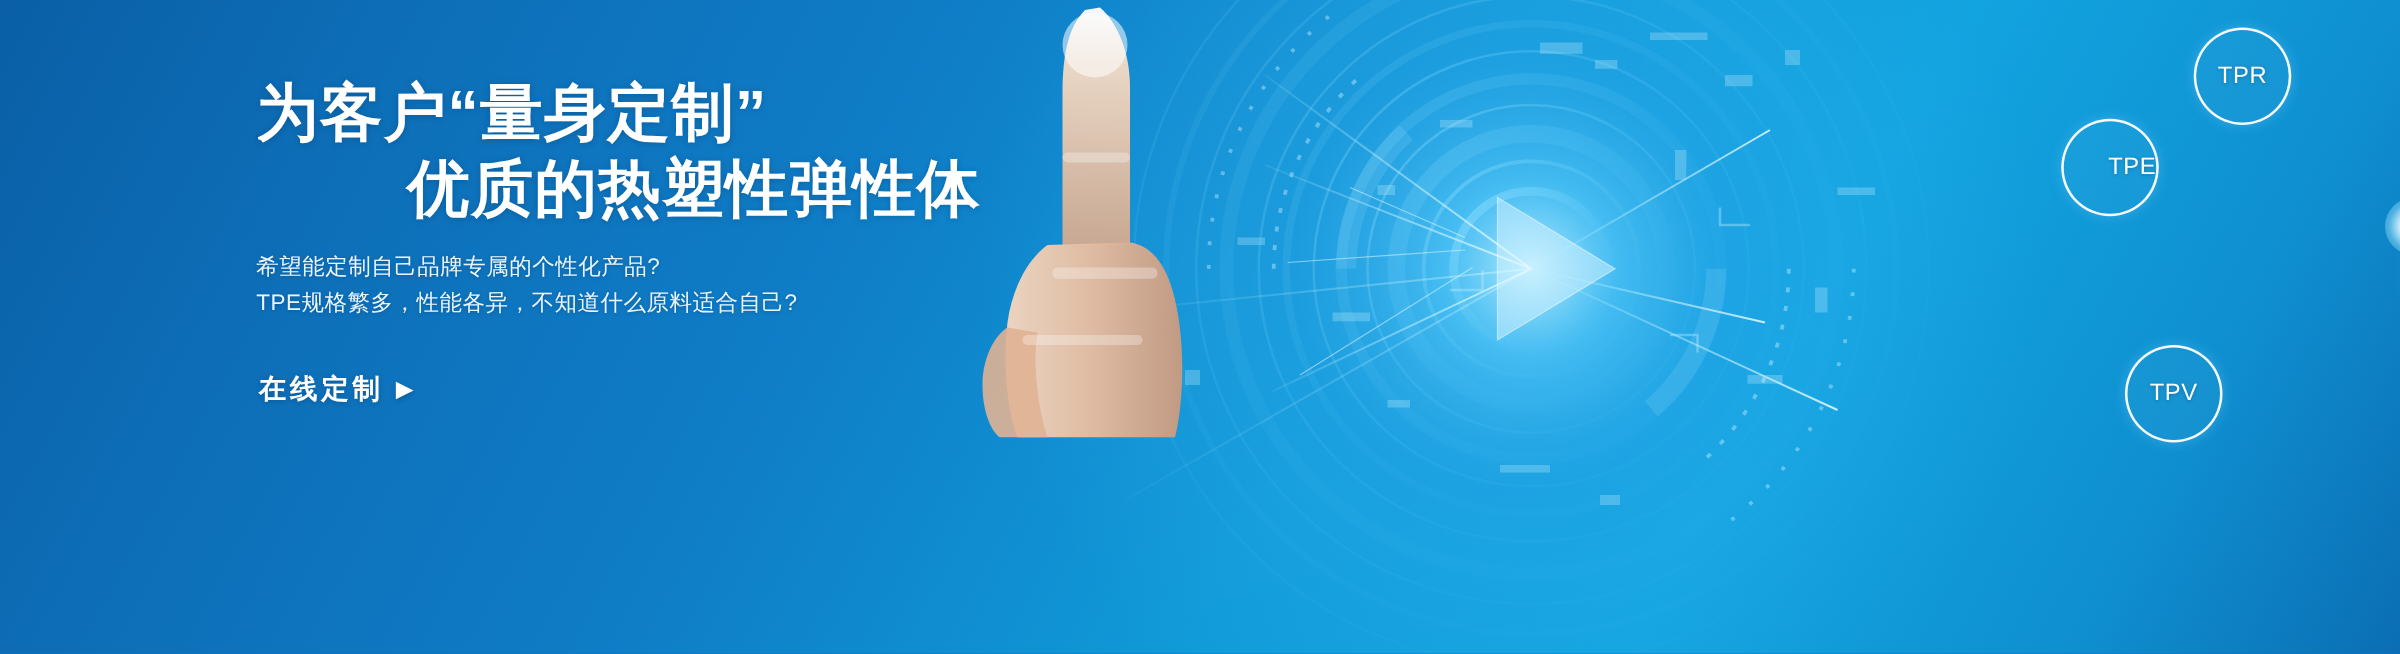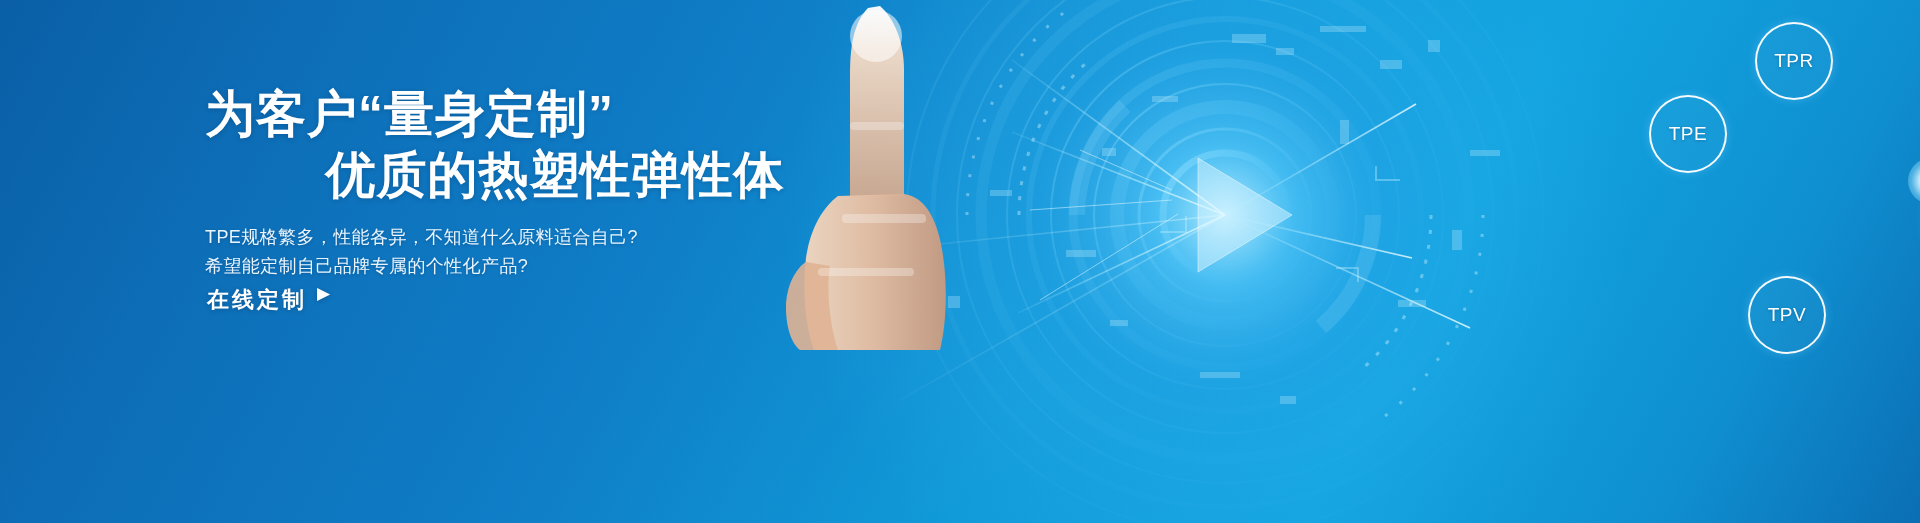--- a/index.html
+++ b/index.html
@@ -13,31 +13,31 @@
     background:
       radial-gradient(circle at 1210px 215px, rgba(120,215,255,.55) 0%, rgba(60,180,245,.28) 14%, rgba(30,140,220,0) 34%),
       linear-gradient(118deg,#0a5fa6 0%,#0d6fb8 16%,#0f7cc6 34%,#109ad8 56%,#12a4e0 72%,#0f8fd0 88%,#0b6eb4 100%);
   }
   
   .copy{position:absolute;left:205px;top:60px;width:700px;}
   .headline{
     color:#ffffff;font-size:50px;line-height:1.22;font-weight:700;
     letter-spacing:1px;text-shadow:0 1px 5px rgba(0,40,80,.28);
     white-space:nowrap;
-    margin-top:24px;
   }
   .headline .l2{display:block;text-align:center;}
   .sub{margin-top:17px;color:#eaf6ff;font-size:18px;line-height:1.62;letter-spacing:.4px;
        text-shadow:0 1px 3px rgba(0,40,80,.3);}
   .sub div{white-space:nowrap;}
   .cta{
-    display:inline-flex;align-items:flex-start;gap:10px;
+    margin-top:35px;display:inline-flex;align-items:center;gap:10px;
     color:#ffffff;font-size:22px;font-weight:700;letter-spacing:3px;
     text-shadow:0 1px 4px rgba(0,40,80,.35);cursor:pointer;
     padding:4px 2px;
+    font-family:Liberation Serif, serif;
   }
   .cta .arrow{font-size:17px;letter-spacing:0;line-height:1;}
   
   .art{position:absolute;left:780px;top:0;width:1140px;height:523px;}
   .art svg{position:absolute;left:0;top:0;}
   
   .core{
     position:absolute;left:1135px;top:130px;width:180px;height:180px;
     border-radius:50%;
     background:radial-gradient(circle,rgba(255,255,255,.95) 0%,rgba(150,230,255,.75) 18%,rgba(60,185,250,.35) 42%,rgba(40,160,235,0) 72%);
@@ -65,22 +65,22 @@
 <body>
 
 <div class="banner">
 
   <div class="copy">
     <div class="headline">
       <span>为客户“量身定制”</span>
       <span class="l2">优质的热塑性弹性体</span>
     </div>
     <div class="sub">
+      <div>希望能定制自己品牌专属的个性化产品?</div>
       <div>TPE规格繁多，性能各异，不知道什么原料适合自己?</div>
-      <div>希望能定制自己品牌专属的个性化产品?</div>
     </div>
     <div class="cta">
       <span>在线定制</span>
       <span class="arrow">▶</span>
     </div>
   </div>
 
   <div class="art">
 
     <svg width="1140" height="523" viewBox="0 0 1140 523">
@@ -207,21 +207,21 @@
         <rect x="62" y="214" width="84" height="9" rx="4"></rect>
         <rect x="38" y="268" width="96" height="8" rx="4"></rect>
       </g>
       <circle cx="96" cy="36" r="26" fill="#ffffff" opacity=".55"></circle>
     </svg>
 
     <div id="node-layer">
         <div class="node" style="left: 975px; top: 22px; width: 74px; height: 74px;">
           <span>TPR</span>
         </div>
-        <div class="node" style="left: 869px; top: 95px; width: 74px; height: 74px;">
+        <div class="node" style="left: 869px; top: 95px; width: 74px; height: 74px; justify-content: flex-end;">
           <span>TPE</span>
         </div>
-        <div class="node" style="left: 968px; top: 276px; width: 74px; height: 74px; text-align: right;">
+        <div class="node" style="left: 920px; top: 276px; width: 74px; height: 74px; text-align: right;">
           <span>TPV</span>
         </div>
       </div>
   </div>
 </div>
 
 </body></html>

